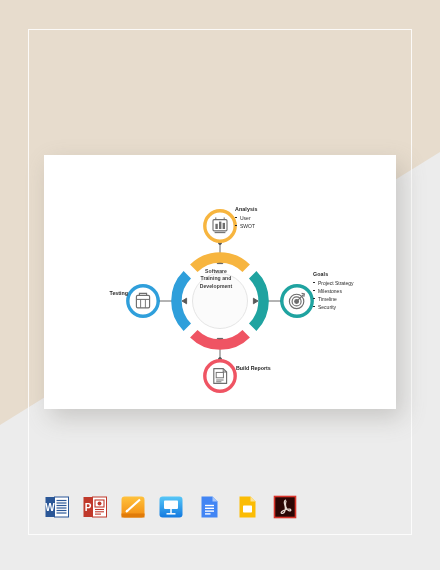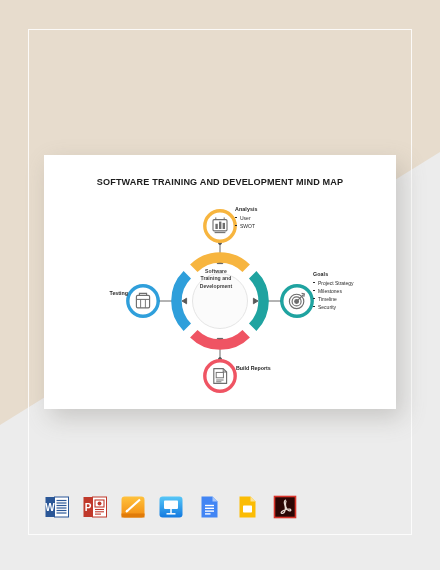--- a/index.html
+++ b/index.html
@@ -138,21 +138,20 @@
 </style>
 </head>
 <body>
 
 <div id="page-bg">
   <div id="beige-wedge"></div>
 </div>
 <div id="frame"></div>
 
 <div id="doc-card">
-  <div id="doc-title">SOFTWARE TRAINING AND DEVELOPMENT MIND MAP</div>
 
   <div id="mindmap">
     <svg class="stage-svg" width="352" height="216" viewBox="0 0 352 216">
 
       <g stroke="#585858" stroke-width="0.9" fill="#585858">
 
         <line x1="176" y1="68" x2="176" y2="50"></line>
         <polygon points="176,66 173.2,70.6 178.8,70.6"></polygon>
         <circle cx="176" cy="50" r="1.5"></circle>
 

